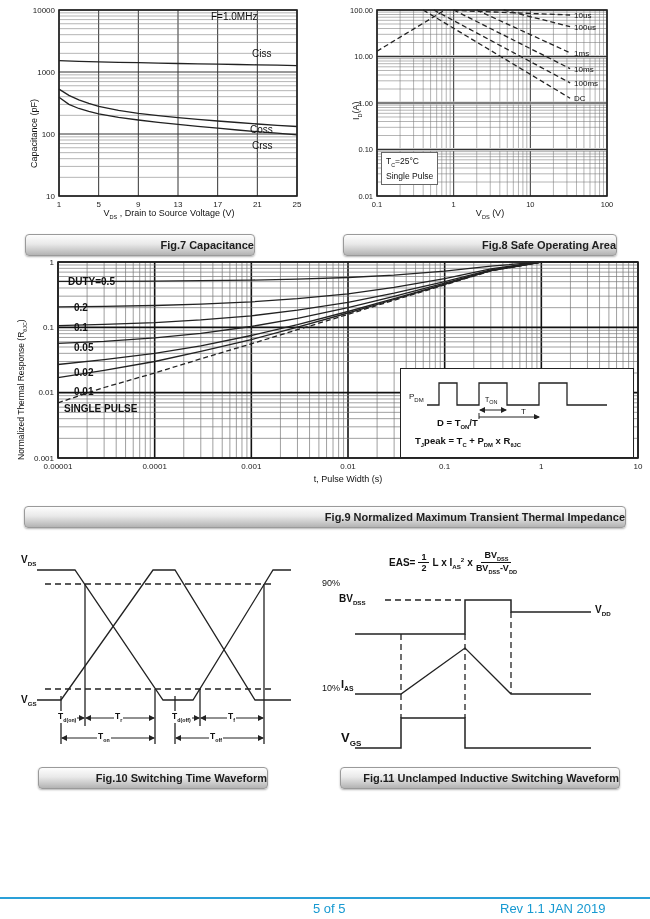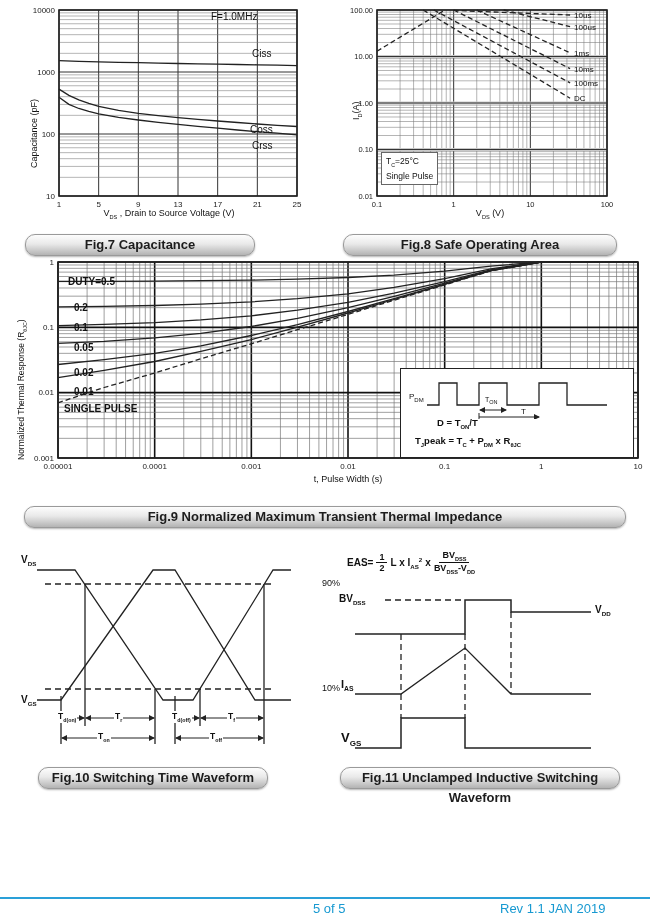--- a/index.html
+++ b/index.html
@@ -1,37 +1,37 @@
 <!DOCTYPE html>
 <html><head>
 <meta charset="utf-8">
 <style>
   html,body{margin:0;padding:0;background:#fff;}
   .page{position:relative;width:650px;height:919px;background:#ffffff;overflow:hidden;
         font-family:"Liberation Sans","DejaVu Sans",sans-serif;color:#222;}
   .blk{position:absolute;}
   svg{display:block;}
   svg text{font-family:"Liberation Sans","DejaVu Sans",sans-serif;}
-  .cap{position:absolute;height:20px;line-height:20px;text-align:center;font-size:13px;font-weight:bold;color:#1d1d1d;
+  .cap{position:absolute;height:20px;line-height:20px;text-align:right;font-size:11px;font-weight:bold;color:#1d1d1d;
        background:linear-gradient(180deg,#fdfdfd 0%,#e9e9e9 45%,#b3b3b3 100%);
-       border:1px solid #9a9a9a;border-radius:10px;box-shadow:0 1px 2px rgba(0,0,0,.3);}
+       border:1px solid #9a9a9a;border-radius:4px;box-shadow:0 1px 2px rgba(0,0,0,.3);}
   .lab{position:absolute;font-size:10px;color:#111;white-space:nowrap;}
   .vlab{position:absolute;transform:rotate(-90deg);transform-origin:0 0;font-size:9px;color:#111;white-space:nowrap;}
   .xlab{position:absolute;text-align:center;font-size:9px;color:#111;}
   sub{font-size:0.62em;}
   sup{font-size:0.62em;}
   .duty{position:absolute;font-size:10px;font-weight:600;color:#111;white-space:nowrap;}
   .inset{position:absolute;background:#fff;border:1.5px solid #222;}
   .insetline{position:absolute;font-size:9.5px;font-weight:600;color:#111;white-space:nowrap;}
   .cond{position:absolute;font-size:8.5px;color:#111;border:1px solid #666;background:#fff;padding:2px 4px;line-height:1.5;}
   .tlab{position:absolute;font-size:8.5px;font-weight:bold;color:#111;background:#fff;padding:0 1px;white-space:nowrap;}
   .wlab{position:absolute;font-size:10px;font-weight:600;color:#111;white-space:nowrap;}
   .biglab{position:absolute;font-size:11px;font-weight:bold;color:#111;white-space:nowrap;}
   .pct{position:absolute;font-size:9px;color:#111;padding-left:45px;}
-  .formula{position:absolute;display:flex;align-items:center;gap:3px;font-size:10px;font-weight:bold;color:#111;white-space:nowrap;}
+  .formula{position:absolute;display:flex;align-items:center;gap:3px;font-size:10px;font-weight:bold;color:#111;white-space:nowrap;margin-left:42px;}
   .fr{display:inline-flex;flex-direction:column;align-items:center;font-size:9px;line-height:1.15;}
   .fr .n{border-bottom:1px solid #111;padding:0 3px;}
   .footline{position:absolute;left:0;top:897px;width:650px;height:2px;background:#2aa0d8;}
   .foot{position:absolute;top:901px;font-size:13px;font-weight:normal;color:#1799d1;white-space:nowrap;}
   .wv{stroke:#222;stroke-width:1.3;fill:none;}
   .dsh{stroke:#222;stroke-width:1.3;fill:none;stroke-dasharray:6,4;}
   .vln{stroke:#222;stroke-width:1.3;fill:none;}
   .dim{stroke:#222;stroke-width:1;}
 </style>
 </head>

